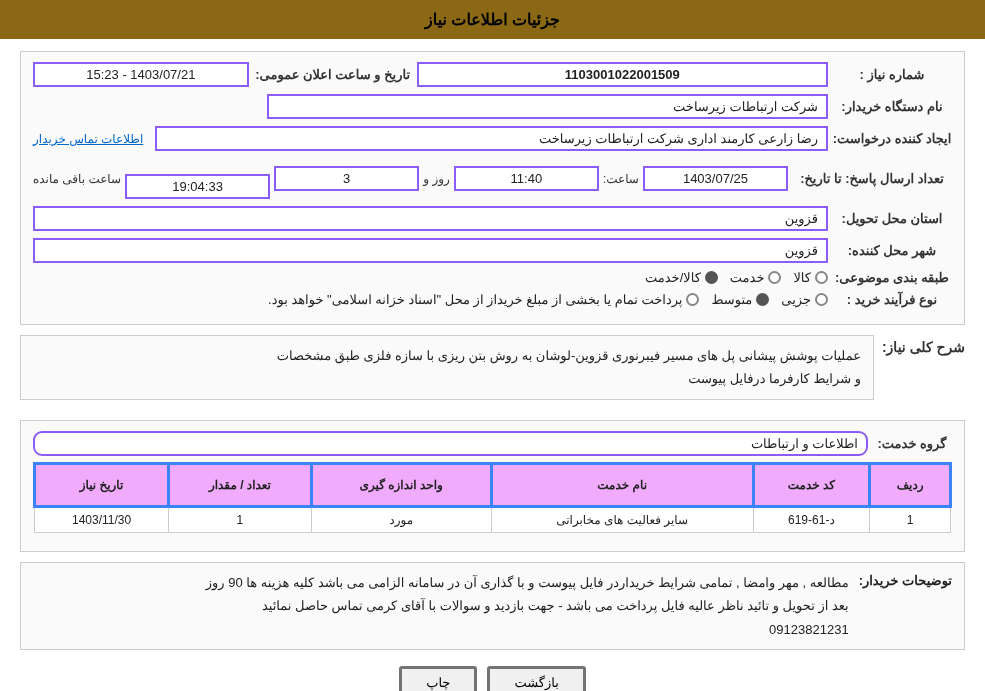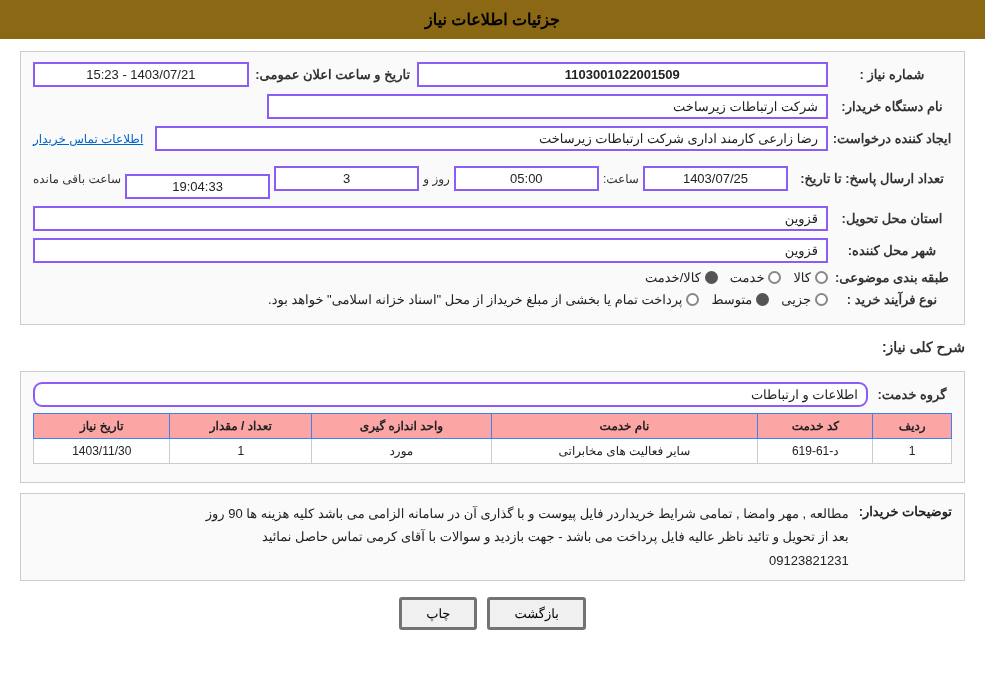--- a/index.html
+++ b/index.html
@@ -134,23 +134,23 @@
       gap: 4px;
       margin-bottom: 6px;
     }
     .table-wrap {
       width: 100%;
       border-collapse: collapse;
       margin-bottom: 8px;
       font-size: 12px;
     }
     .table-wrap th {
-      background: #fca5a5;
-      border: 1px solid #3b82f6;
-      padding: 5px 8px;
+      background: #f0abfc;
+      border: 3px solid #3b82f6;
+      padding: 13px 8px;
       text-align: center;
     }
     .table-wrap td {
       border: 1px solid #ccc;
       padding: 5px 8px;
       text-align: center;
       background: #fff;
     }
     .notes-box {
       border: 1px solid #ccc;
@@ -225,21 +225,21 @@
         <div class="row-value wide">
           <span>رضا زارعی کارمند اداری شرکت ارتباطات زیرساخت</span>
         </div>
         <span class="link-blue" style="margin-right:8px; white-space:nowrap; font-size:12px;">اطلاعات تماس خریدار</span>
       </div>
 
       <div class="row">
         <span class="row-label" style="min-width:160px;">تعداد ارسال پاسخ: تا تاریخ:</span>
         <div class="row-value narrow" style="min-width:100px;text-align:center;">1403/07/25</div>
         <span class="inline-label">ساعت:</span>
-        <div class="row-value narrow" style="min-width:60px;text-align:center;">05:00</div>
+        <div class="row-value narrow" style="min-width:60px;text-align:center;">11:40</div>
         <span class="inline-label">روز و</span>
         <div class="row-value narrow" style="min-width:36px;text-align:center;">3</div>
         <div class="row-value narrow" style="min-width:80px;text-align:center;margin-top:16px;">19:04:33</div>
         <span class="inline-label">ساعت باقی مانده</span>
       </div>
 
       <div class="row">
         <span class="row-label">استان محل تحویل:</span>
         <div class="row-value wide">قزوین</div>
       </div>
@@ -282,20 +282,24 @@
             <span class="radio-circle"></span>
             <span>پرداخت تمام یا بخشی از مبلغ خریداز از محل "اسناد خزانه اسلامی" خواهد بود.</span>
           </div>
         </div>
       </div>
 
     </div>
 
     <div style="display:flex; gap:8px; align-items:flex-start; margin-bottom:10px;">
       <div class="section-title" style="white-space:nowrap; padding-top:4px;">شرح کلی نیاز:</div>
+      <div class="description-box" style="flex:1; min-height:60px;">
+        <span style="white-space:pre-line;">عملیات پوشش پیشانی پل های مسیر فیبرنوری قزوین-لوشان به روش بتن ریزی با سازه فلزی طبق مشخصات
+و شرایط کارفرما درفایل پیوست</span>
+      </div>
     </div>
 
     <div class="services-section">
 
       <div class="services-row">
         <span class="row-label" style="min-width:80px;">گروه خدمت:</span>
         <div class="row-value" style="min-width:200px;border-radius:9px;">اطلاعات و ارتباطات</div>
       </div>
 
       <table class="table-wrap">

